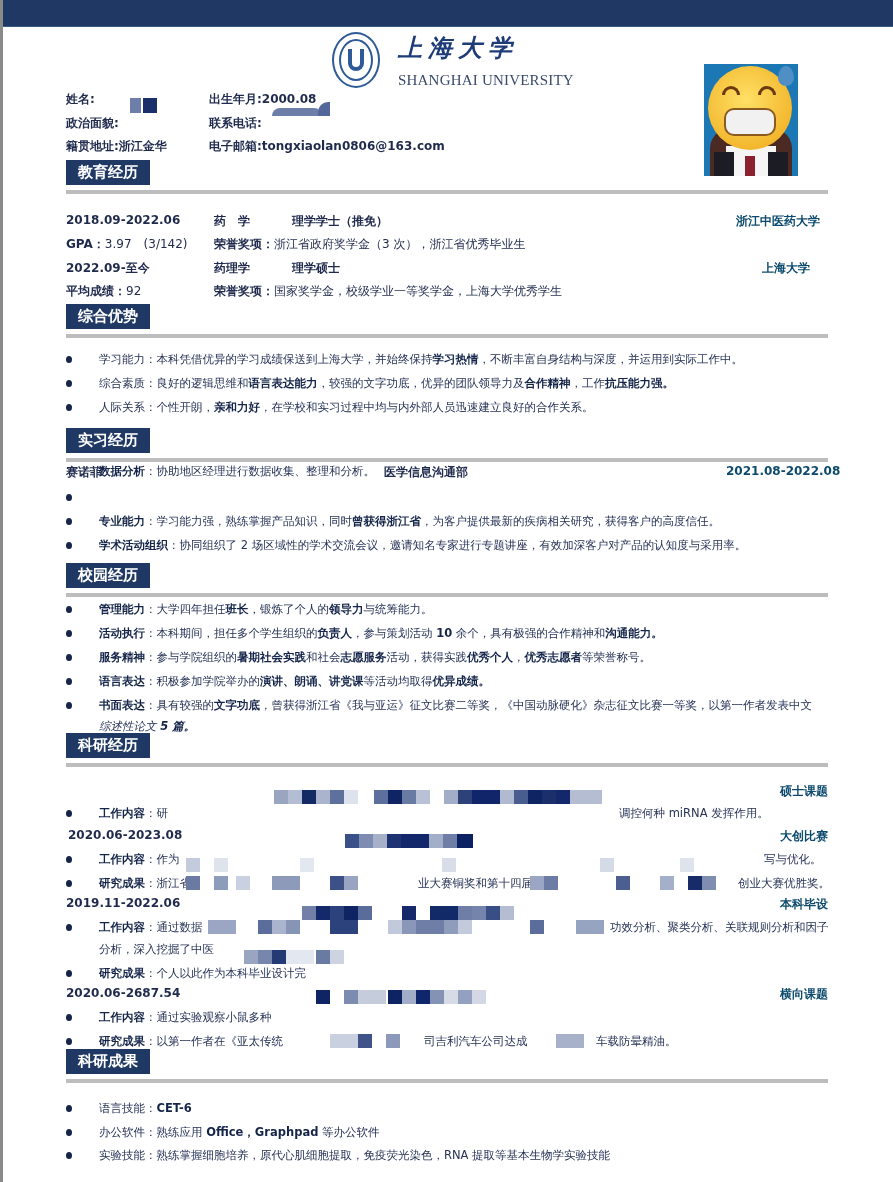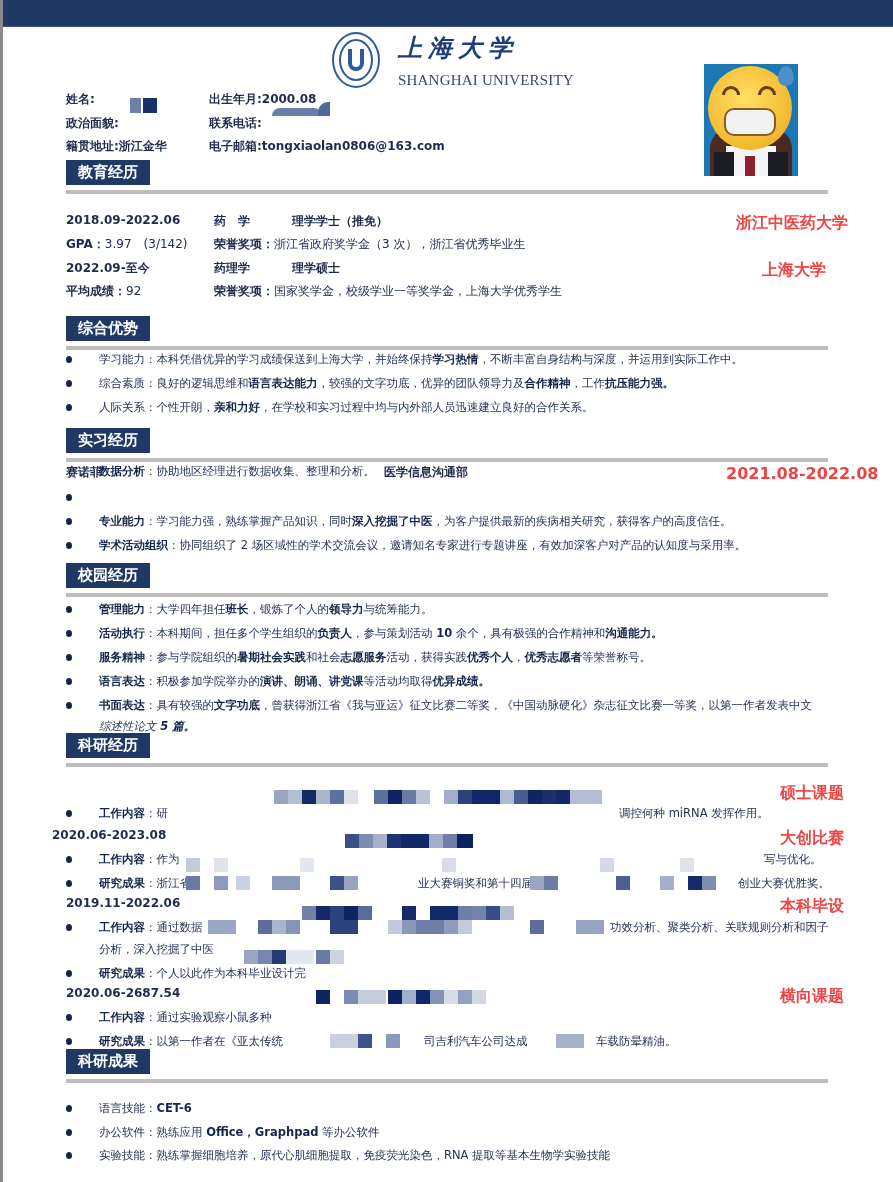--- a/index.html
+++ b/index.html
@@ -36,21 +36,21 @@
   
   .sec { position: absolute; left: 66px; width: 762px; }
   .sec-badge { display: inline-block; background: #1f3864; color: #ffffff; font-size: 15px; font-weight: bold; padding: 3px 12px 4px 12px; height: 25px; line-height: 19px; }
   .sec-rule { position: absolute; left: 0; width: 762px; height: 4px; background: #bdbdbd; }
 
   .row { position: absolute; font-size: 12px; color: #1f2a4d; white-space: nowrap; }
   .b { font-weight: bold; }
   .bullet { position: absolute; left: 66px; width: 6px; height: 7px; background: #15254a; border-radius: 50%; }
   .btext { position: absolute; left: 99px; font-size: 11.5px; color: #263256; white-space: nowrap; }
   .btext b { color: #15254a; }
-  .right { position: absolute; font-size: 16px; font-weight: bold; color: #ef4444; white-space: nowrap; }
+  .right { position: absolute; font-size: 12px; font-weight: bold; color: #0c4a6e; white-space: nowrap; }
 
   .px { position: absolute; height: 14px; }
 </style>
 </head>
 <body>
 
 <div class="left-edge"></div>
 <div class="top-bar"></div>
 
 <div class="logo">
@@ -122,21 +122,21 @@
 <div class="row b" style="left:292px;top:260px;">理学硕士</div>
 <div class="right" style="left:762px;top:260px;">上海大学</div>
 
 <div class="row" style="left:66px;top:283px;">
   <span class="b">平均成绩：</span><span>92</span>
 </div>
 <div class="row" style="left:214px;top:283px;">
   <span class="b">荣誉奖项：</span><span>国家奖学金，校级学业一等奖学金，上海大学优秀学生</span>
 </div>
 
-<div class="sec" style="top:316px;">
+<div class="sec" style="top:304px;">
   <div class="sec-badge">综合优势</div>
   <div class="sec-rule" style="top:30px;"></div>
 </div>
 <div class="bullet" style="top:356px;"></div>
 <div class="btext" style="top:352px;">
   <span>学习能力：本科凭借优异的学习成绩保送到上海大学，并始终保持</span><b>学习热情</b><span>，不断丰富自身结构与深度，并运用到实际工作中。</span>
 </div>
 <div class="bullet" style="top:380px;"></div>
 <div class="btext" style="top:376px;">
   <span>综合素质：良好的逻辑思维和</span><b>语言表达能力</b><span>，较强的文字功底，优异的团队领导力及</span><b>合作精神</b><span>，工作</span><b>抗压能力强。</b>
@@ -153,21 +153,21 @@
 <div class="row b" style="left:66px;top:464px;">赛诺菲</div>
 <div class="row b" style="left:384px;top:464px;">医学信息沟通部</div>
 <div class="right" style="left:726px;top:464px;">2021.08-2022.08</div>
 
 <div class="bullet" style="top:494px;"></div>
 <div class="btext" style="top:464px;">
   <b>数据分析</b><span>：协助地区经理进行数据收集、整理和分析。</span>
 </div>
 <div class="bullet" style="top:518px;"></div>
 <div class="btext" style="top:514px;">
-  <b>专业能力</b><span>：学习能力强，熟练掌握产品知识，同时</span><b>深入挖掘了中医</b><span>，为客户提供最新的疾病相关研究，获得客户的高度信任。</span>
+  <b>专业能力</b><span>：学习能力强，熟练掌握产品知识，同时</span><b>曾获得浙江省</b><span>，为客户提供最新的疾病相关研究，获得客户的高度信任。</span>
 </div>
 <div class="bullet" style="top:542px;"></div>
 <div class="btext" style="top:538px;">
   <b>学术活动组织</b><span>：协同组织了 2 场区域性的学术交流会议，邀请知名专家进行专题讲座，有效加深客户对产品的认知度与采用率。</span>
 </div>
 
 <div class="sec" style="top:563px;">
   <div class="sec-badge">校园经历</div>
   <div class="sec-rule" style="top:30px;"></div>
 </div>
@@ -200,21 +200,21 @@
   <div class="sec-rule" style="top:30px;"></div>
 </div>
 
 <div class="right" style="left:780px;top:783px;">硕士课题</div>
 <div class="bullet" style="top:810px;"></div>
 <div class="btext" style="top:806px;">
   <b>工作内容</b><span>：研</span>
 </div>
 <div class="btext" style="left:619px;top:806px;">调控何种 miRNA 发挥作用。</div>
 
-<div class="row b" style="left:52px;top:828px;">2020.06-2023.08</div>
+<div class="row b" style="left:68px;top:828px;">2020.06-2023.08</div>
 <div class="right" style="left:780px;top:828px;">大创比赛</div>
 <div class="bullet" style="top:856px;"></div>
 <div class="btext" style="top:852px;">
   <b>工作内容</b><span>：作为</span>
 </div>
 <div class="btext" style="left:764px;top:852px;">写与优化。</div>
 <div class="bullet" style="top:880px;"></div>
 <div class="btext" style="top:876px;">
   <b>研究成果</b><span>：浙江省</span>
 </div>

